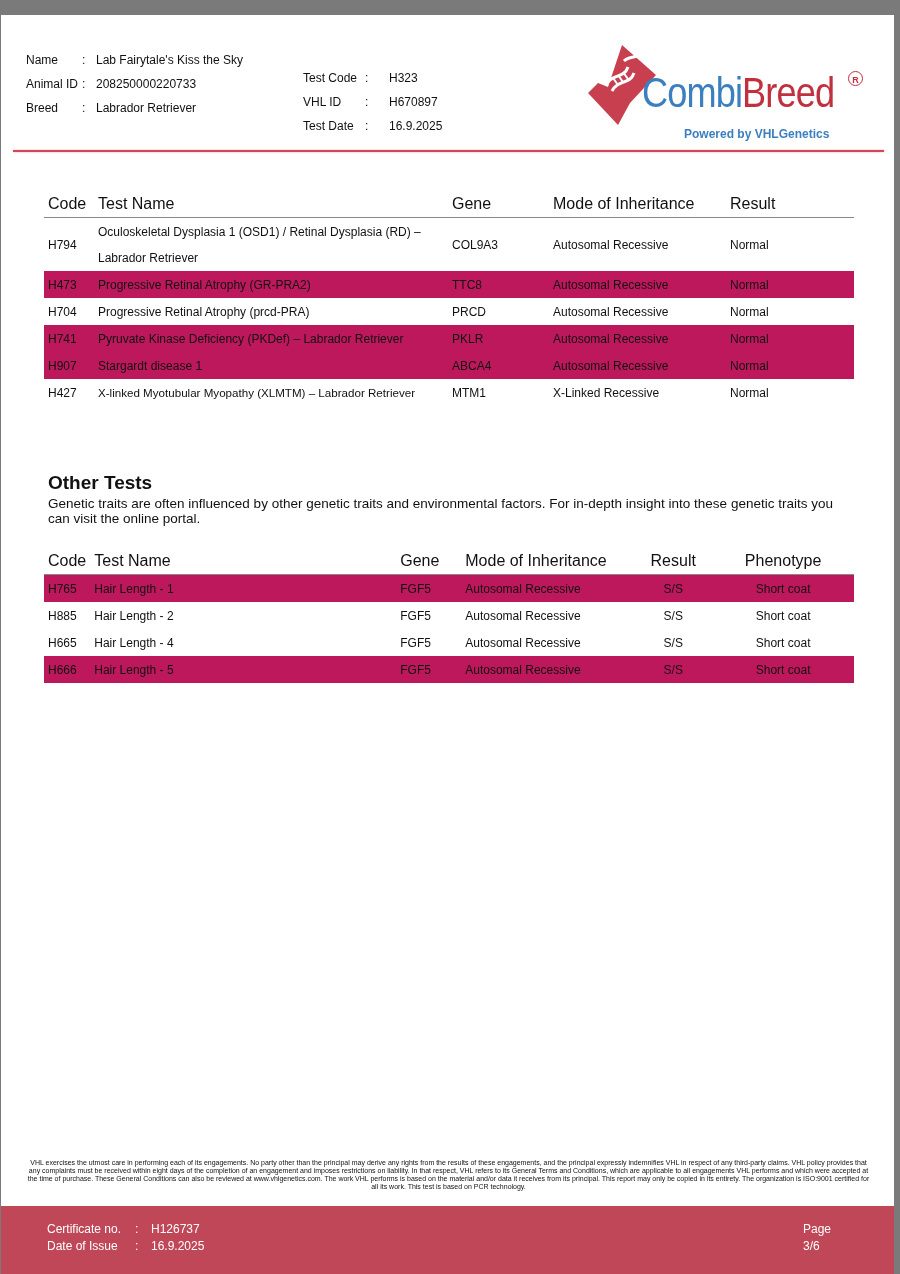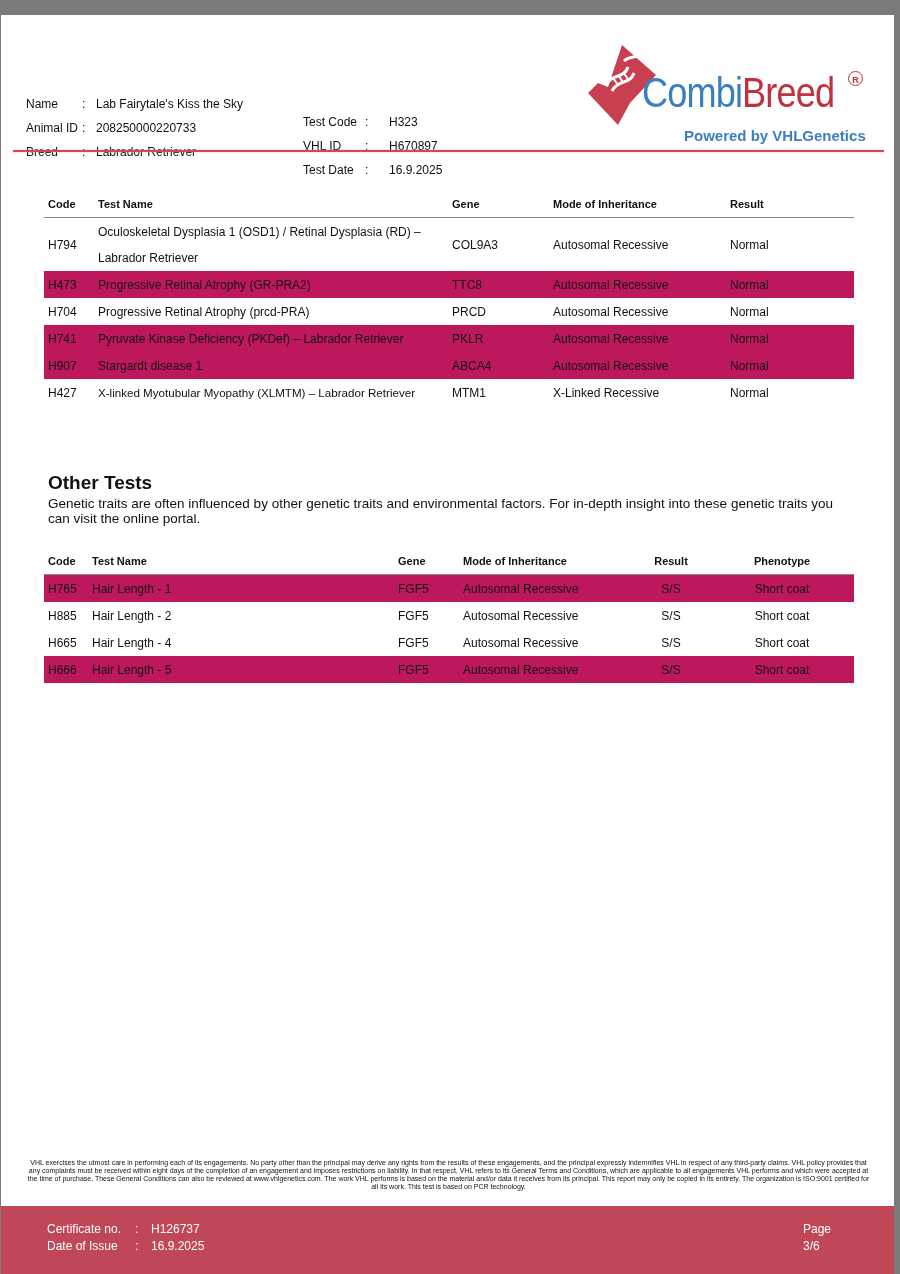--- a/index.html
+++ b/index.html
@@ -9,21 +9,21 @@
     font-family: "Liberation Sans", sans-serif;
     color: #111;
     position: relative;
   }
   .page {
     position: absolute; left: 1px; top: 15px;
     width: 893px; height: 1259px;
     background: #fff;
   }
   
-  .info { position: absolute; font-size: 12px; line-height: 24px; margin-top: 44px; }
+  .info { position: absolute; font-size: 12px; line-height: 24px; }
   .info .row { display: flex; white-space: nowrap; }
   .info-left { left: 25px; top: 33px; }
   .info-left .k { width: 56px; }
   .info-left .c { width: 14px; }
   .info-right { left: 302px; top: 51px; }
   .info-right .k { width: 62px; }
   .info-right .c { width: 24px; }
 
   .logo { position: absolute; left: 583px; top: 28px; width: 290px; height: 100px; }
   .logo .mark { position: absolute; left: 4px; top: 2px; }
@@ -35,30 +35,30 @@
   }
   .logo .brand .combi { color: #3b7fbf; }
   .logo .brand .breed { color: #c0303f; }
   .logo .reg {
     position: absolute; left: 264px; top: 28px; font-size: 13px; color: #c0303f;
     border: 1.5px solid #c0303f; border-radius: 50%; width: 13px; height: 13px;
     line-height: 13px; text-align: center; font-weight: bold;
   }
   .logo .reg span { font-size: 9px; }
   .logo .powered {
-    position: absolute; left: 100px; top: 84px; font-size: 15px; font-weight: bold;
+    position: absolute; left: 100px; top: 84px; font-size: 12px; font-weight: bold;
     color: #3b7fbf; white-space: nowrap;
   }
   .divider {
     position: absolute; left: 12px; top: 135px; width: 871px; height: 2px;
     background: #d0485a; box-shadow: 0 0 2px #f0a0a8;
   }
 
   table { border-collapse: collapse; position: absolute; font-size: 12px; }
-  th { text-align: left; font-weight: bold; font-size: 11px; padding: 0 4px; height: 27px; border-bottom: 1px solid #888; }
+  th { text-align: left; font-weight: normal; font-size: 16px; padding: 0 4px; height: 27px; border-bottom: 1px solid #888; }
   td { padding: 0 4px; height: 27px; }
   tr.alt td { background: #be185d; }
 
   .t1 { left: 43px; top: 175px; width: 810px; }
   .t1 td.tall { height: 53px; line-height: 26px; }
   .t1 .c-code { width: 42px; }
   .t1 .c-name { width: 346px; }
   .t1 .c-gene { width: 93px; }
   .t1 .c-mode { width: 169px; }
 

